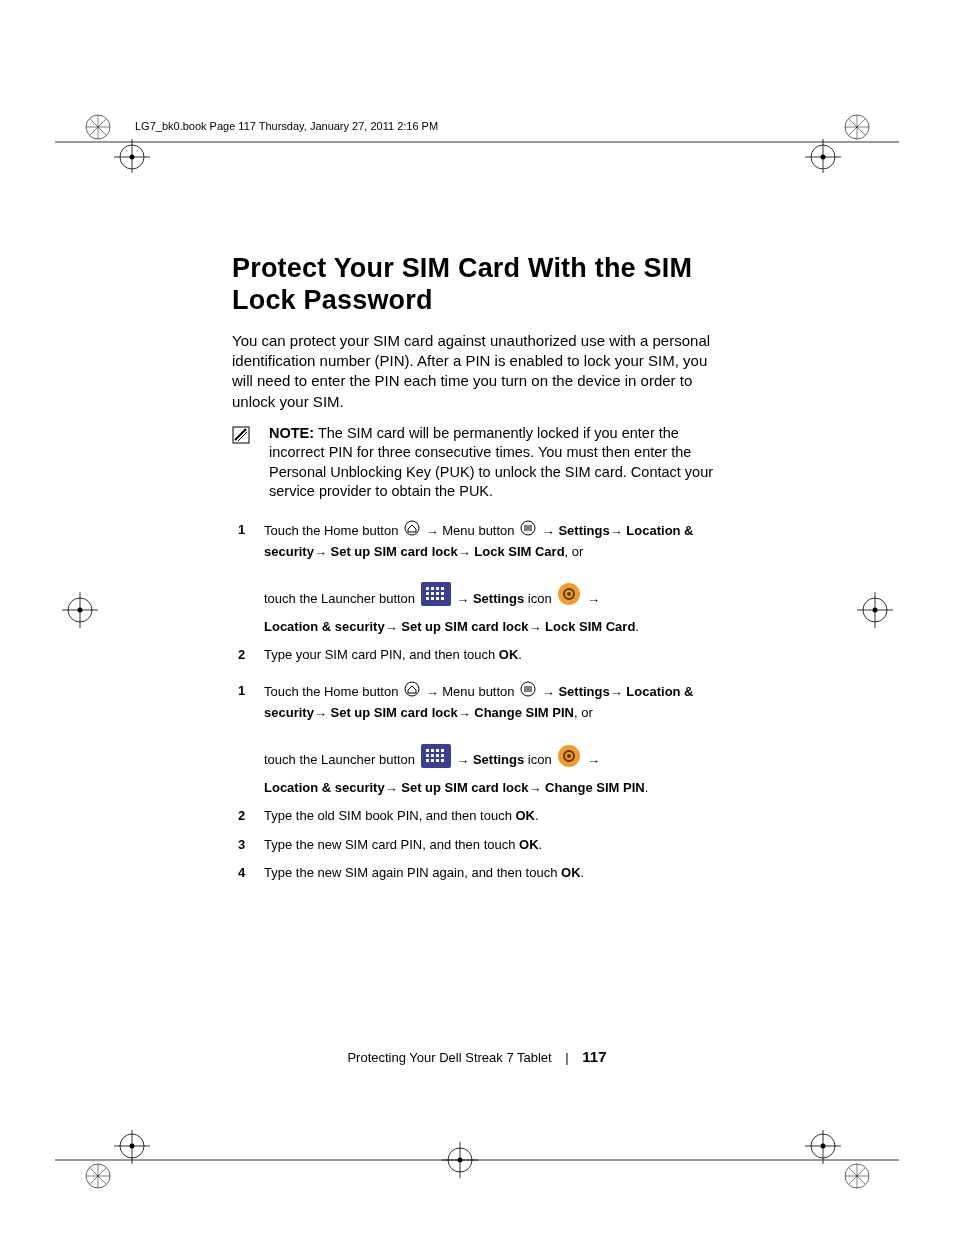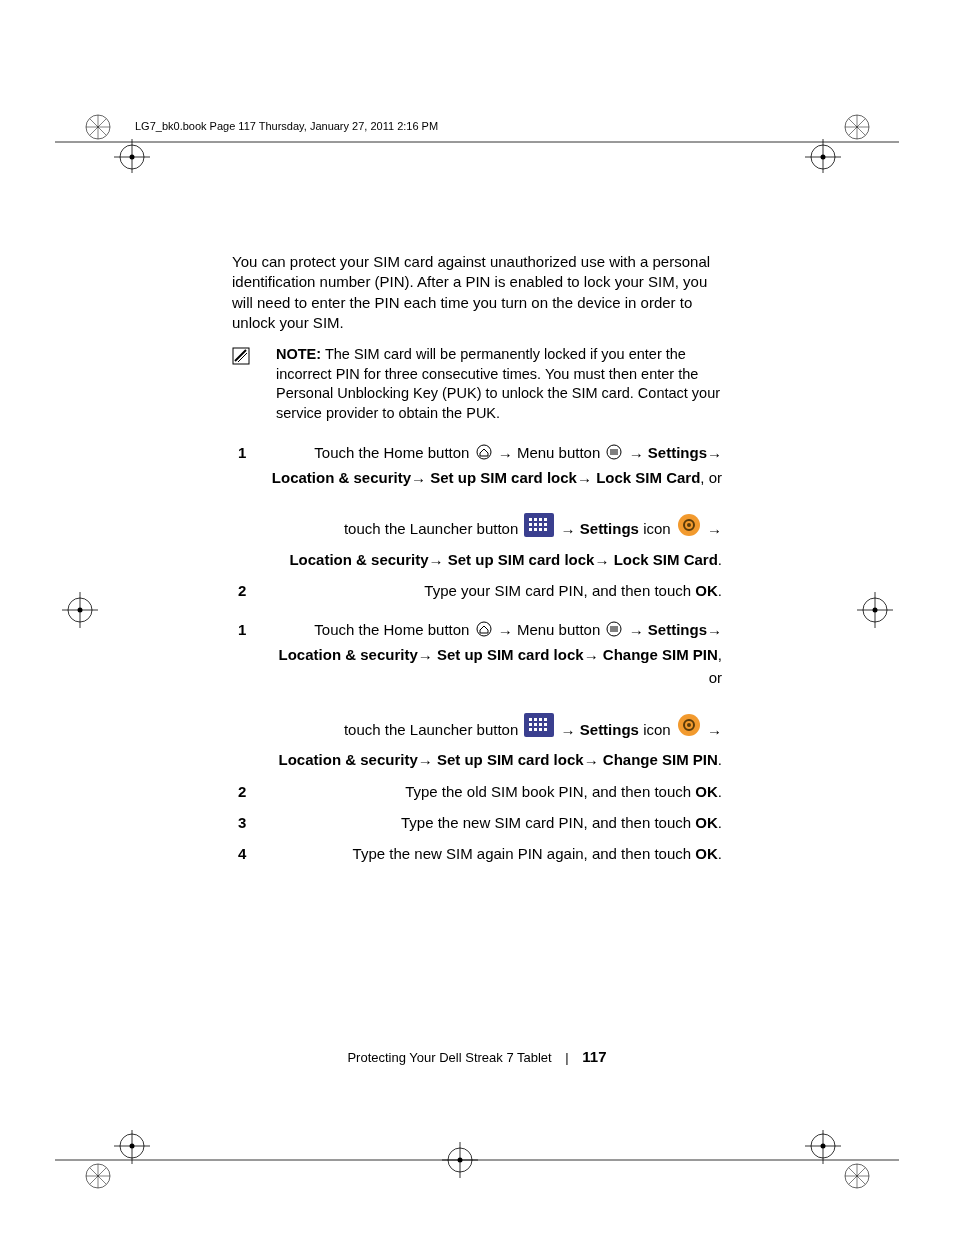--- a/index.html
+++ b/index.html
@@ -32,21 +32,21 @@
     margin: 0 0 14px 0;
     letter-spacing: 0.2px;
   }
   p.body {
     font-size: 15px;
     line-height: 1.35;
     margin: 0 0 12px 0;
   }
   .note-block {
     display: flex;
-    gap: 26px;
+    gap: 19px;
     margin-bottom: 18px;
     justify-content: flex-end;
   }
   .note-icon {
     width: 18px;
     height: 18px;
     flex: 0 0 18px;
     margin-top: 2px;
   }
   .note-text {
@@ -61,24 +61,23 @@
   }
   ol.steps {
     list-style: none;
     padding: 0;
     margin: 0 0 16px 0;
     counter-reset: step;
   }
   ol.steps > li {
     position: relative;
     padding-left: 32px;
-    font-size: 15px;
+    font-size: 13px;
     line-height: 1.55;
     margin-bottom: 8px;
-    text-align: right;
   }
   ol.steps > li::before {
     counter-increment: step;
     content: counter(step);
     position: absolute;
     left: 6px;
     top: 0;
     font-weight: 700;
   }
   .arrow {
@@ -236,20 +235,21 @@
           <line x1="-12" y1="0" x2="12" y2="0"></line>
           <line x1="0" y1="-12" x2="0" y2="12"></line>
           <line x1="-8" y1="-8" x2="8" y2="8"></line>
           <line x1="-8" y1="8" x2="8" y2="-8"></line>
         </g>
       </g>
   </svg>
 </div>
 
 <div class="page">
+  <h1 class="title">Protect Your SIM Card With the SIM Lock Password</h1>
 
   <p class="body">You can protect your SIM card against unauthorized use with a personal identification number (PIN). After a PIN is enabled to lock your SIM, you will need to enter the PIN each time you turn on the device in order to unlock your SIM.</p>
 
   <div class="note-block">
     <span class="note-icon">
       <svg width="18" height="18" viewBox="0 0 18 18">
           <rect x="1" y="1" width="16" height="16" fill="#fff" stroke="#000" stroke-width="1"></rect>
           <line x1="3" y1="14" x2="14" y2="3" stroke="#000" stroke-width="2"></line>
           <line x1="6" y1="15" x2="15" y2="6" stroke="#000" stroke-width="1"></line>
         </svg>

